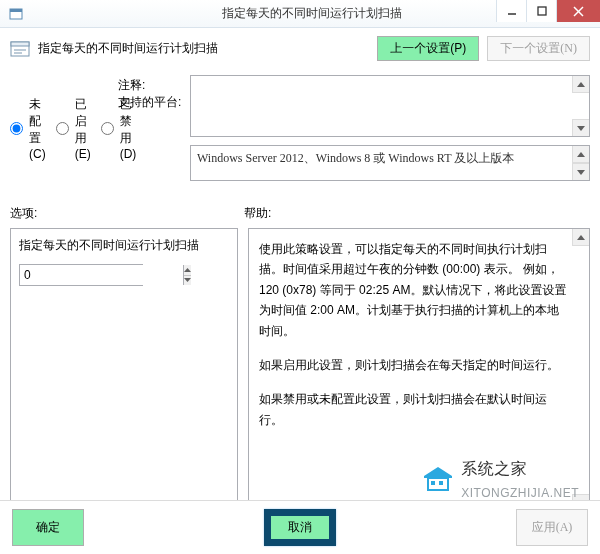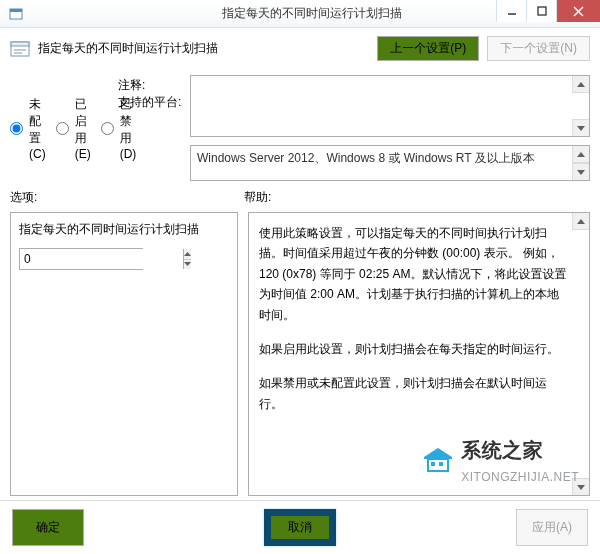--- a/index.html
+++ b/index.html
@@ -8,49 +8,49 @@
   .titlebar .icon { width: 16px; height: 16px; margin-left: 8px; }
   .titlebar .title { flex: 1; text-align: center; font-size: 12px; color: #333; }
   .winbtns { display: flex; height: 22px; position: absolute; right: 0; top: 0; }
   .winbtn { width: 30px; height: 22px; display: flex; align-items: center; justify-content: center; background: #fff; border-left: 1px solid #d9e3ec; }
   .winbtn.close { background: #c75050; color: #fff; width: 44px; }
   .winbtn svg { display: block; }
   .content { padding: 8px 10px 0 10px; }
   .headerrow { display: flex; align-items: center; gap: 8px; margin-bottom: 14px; }
   .headicon { width: 20px; height: 20px; }
   .spacer { flex: 1; }
-  .btn { background: #4d7c0f; border: 1px solid #adadad; padding: 3px 12px; font-size: 12px; cursor: pointer; min-width: 92px; }
-  .btn[disabled] { color: #a0a0a0; border-color: #cfcfcf; background: #f7f7f7; }
+  .btn { background: #86efac; border: 1px solid #adadad; padding: 3px 12px; font-size: 12px; cursor: pointer; min-width: 92px; }
+  .btn[disabled] { color: #a0a0a0; border-color: #cfcfcf; background: #f7f7f7; font-family: Liberation Serif, serif; }
   .radiogroup { display: flex; flex-direction: row; gap: 10px; width: 100px; }
   .radio { display: flex; align-items: center; gap: 6px; }
   .radio input { width: 13px; height: 13px; }
   .midgrid { display: flex; gap: 8px; }
   .labelscol { display: flex; flex-direction: column; width: 64px; padding-top: 2px; }
-  .fieldscol { flex: 1; display: flex; flex-direction: column; gap: 8px; }
+  .fieldscol { flex: 1; display: flex; flex-direction: column; gap: 8px; font-family: Liberation Serif, serif; }
   .textarea-wrap { position: relative; border: 1px solid #abadb3; height: 62px; display: flex; }
   .textarea-wrap textarea { border: none; flex: 1; resize: none; padding: 2px 4px; font-family: inherit; font-size: 12px; }
   .scroll-up, .scroll-down { position: absolute; right: 0; width: 17px; height: 17px; background: #f0f0f0; border-left: 1px solid #dcdcdc; display: flex; align-items: center; justify-content: center; }
   .scroll-up { top: 0; border-bottom: 1px solid #dcdcdc; }
   .scroll-down { bottom: 0; border-top: 1px solid #dcdcdc; }
   .platform-box { border: 1px solid #abadb3; height: 36px; display: flex; position: relative; }
   .platform-box .txt { padding: 4px 6px; color: #333; flex: 1; }
-  .sectionlabels { display: flex; margin-top: 8px; }
+  .sectionlabels { display: flex; margin-top: 24px; }
   .sectionlabels .left { width: 234px; }
   .lowerrow { display: flex; gap: 10px; margin-top: 6px; height: 284px; }
   .optionpane { width: 228px; border: 1px solid #abadb3; padding: 8px; display: flex; flex-direction: column; gap: 10px; }
   .num-wrap { display: flex; border: 1px solid #abadb3; width: 124px; height: 22px; }
   .num-wrap input { border: none; flex: 1; padding: 0 4px; font-size: 12px; }
   .spin { width: 18px; display: flex; flex-direction: column; border-left: 1px solid #abadb3; }
   .spin .sbtn { flex: 1; display: flex; align-items: center; justify-content: center; background: #f0f0f0; }
   .spin .sbtn:first-child { border-bottom: 1px solid #c8c8c8; }
   .helppane { flex: 1; border: 1px solid #abadb3; padding: 10px 22px 10px 10px; position: relative; line-height: 1.7; }
   .helppane p { margin-bottom: 14px; }
   .watermark { position: absolute; right: 10px; bottom: 8px; display: flex; align-items: center; gap: 6px; }
   .watermark .logo svg { display: block; }
-  .watermark .zh { font-weight: bold; font-size: 20px; color: #333; letter-spacing: 0.5px; }
+  .watermark .zh { font-weight: normal; font-size: 16px; color: #333; letter-spacing: 0.5px; }
   .watermark .en { font-size: 12px; color: #9aa0a4; letter-spacing: 0.5px; }
   .footer { display: flex; justify-content: space-between; gap: 8px; border-top: 1px solid #dcdcdc; padding: 8px 12px; position: absolute; bottom: 0; left: 0; right: 0; background: #fff; }
   .footer .btn { min-width: 72px; }
   .sel { border: 7px solid #0c4a6e; box-shadow: 0 0 2px #a4cdf2; }
 </style>
 </head>
 <body>
 
 <div class="titlebar">
   <span class="icon">

